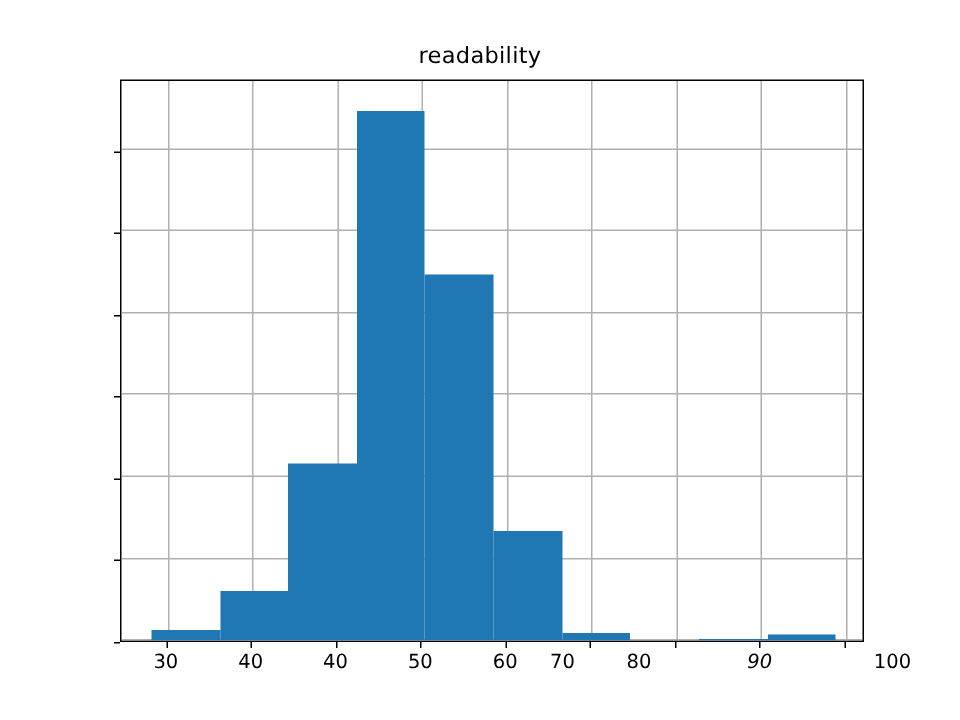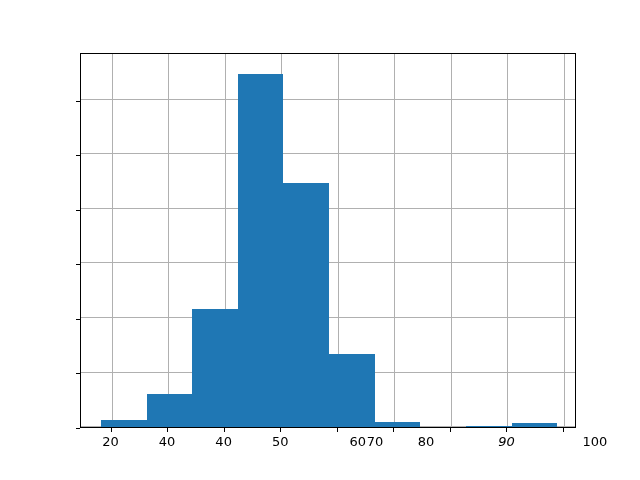--- a/index.html
+++ b/index.html
@@ -80,38 +80,39 @@
     width: 1px;
     height: 4px;
     background: #000000;
   }
 </style>
 </head>
 <body>
 
 <div id="figure">
 
+  <div id="chart-title">readability</div>
 
   <div id="ytick-labels"></div>
   <div id="ytick-marks">
       <div class="ytick-mark" style="top: 428px;"></div>
       <div class="ytick-mark" style="top: 373.494px;"></div>
       <div class="ytick-mark" style="top: 318.988px;"></div>
       <div class="ytick-mark" style="top: 264.483px;"></div>
       <div class="ytick-mark" style="top: 209.977px;"></div>
       <div class="ytick-mark" style="top: 155.471px;"></div>
       <div class="ytick-mark" style="top: 100.965px;"></div>
     </div>
 
   <div id="xtick-labels">
-      <div class="xtick-label" style="left: 110.54px;">20</div>
+      <div class="xtick-label" style="left: 110.54px;">30</div>
       <div class="xtick-label" style="left: 167.097px;">40</div>
       <div class="xtick-label" style="left: 223.653px;">40</div>
       <div class="xtick-label" style="left: 280.21px;">50</div>
-      <div class="xtick-label" style="left: 336.766px; margin-left: 21px;">60</div>
+      <div class="xtick-label" style="left: 336.766px;">60</div>
       <div class="xtick-label" style="left: 375px;">70</div>
       <div class="xtick-label" style="left: 426px;">80</div>
       <div class="xtick-label" style="left: 506.436px; font-style: italic;">90</div>
       <div class="xtick-label" style="left: 562.992px; margin-left: 32px;">100</div>
     </div>
   <div id="xtick-marks">
       <div class="xtick-mark" style="left: 110.54px;"></div>
       <div class="xtick-mark" style="left: 167.097px;"></div>
       <div class="xtick-mark" style="left: 223.653px;"></div>
       <div class="xtick-mark" style="left: 280.21px;"></div>

